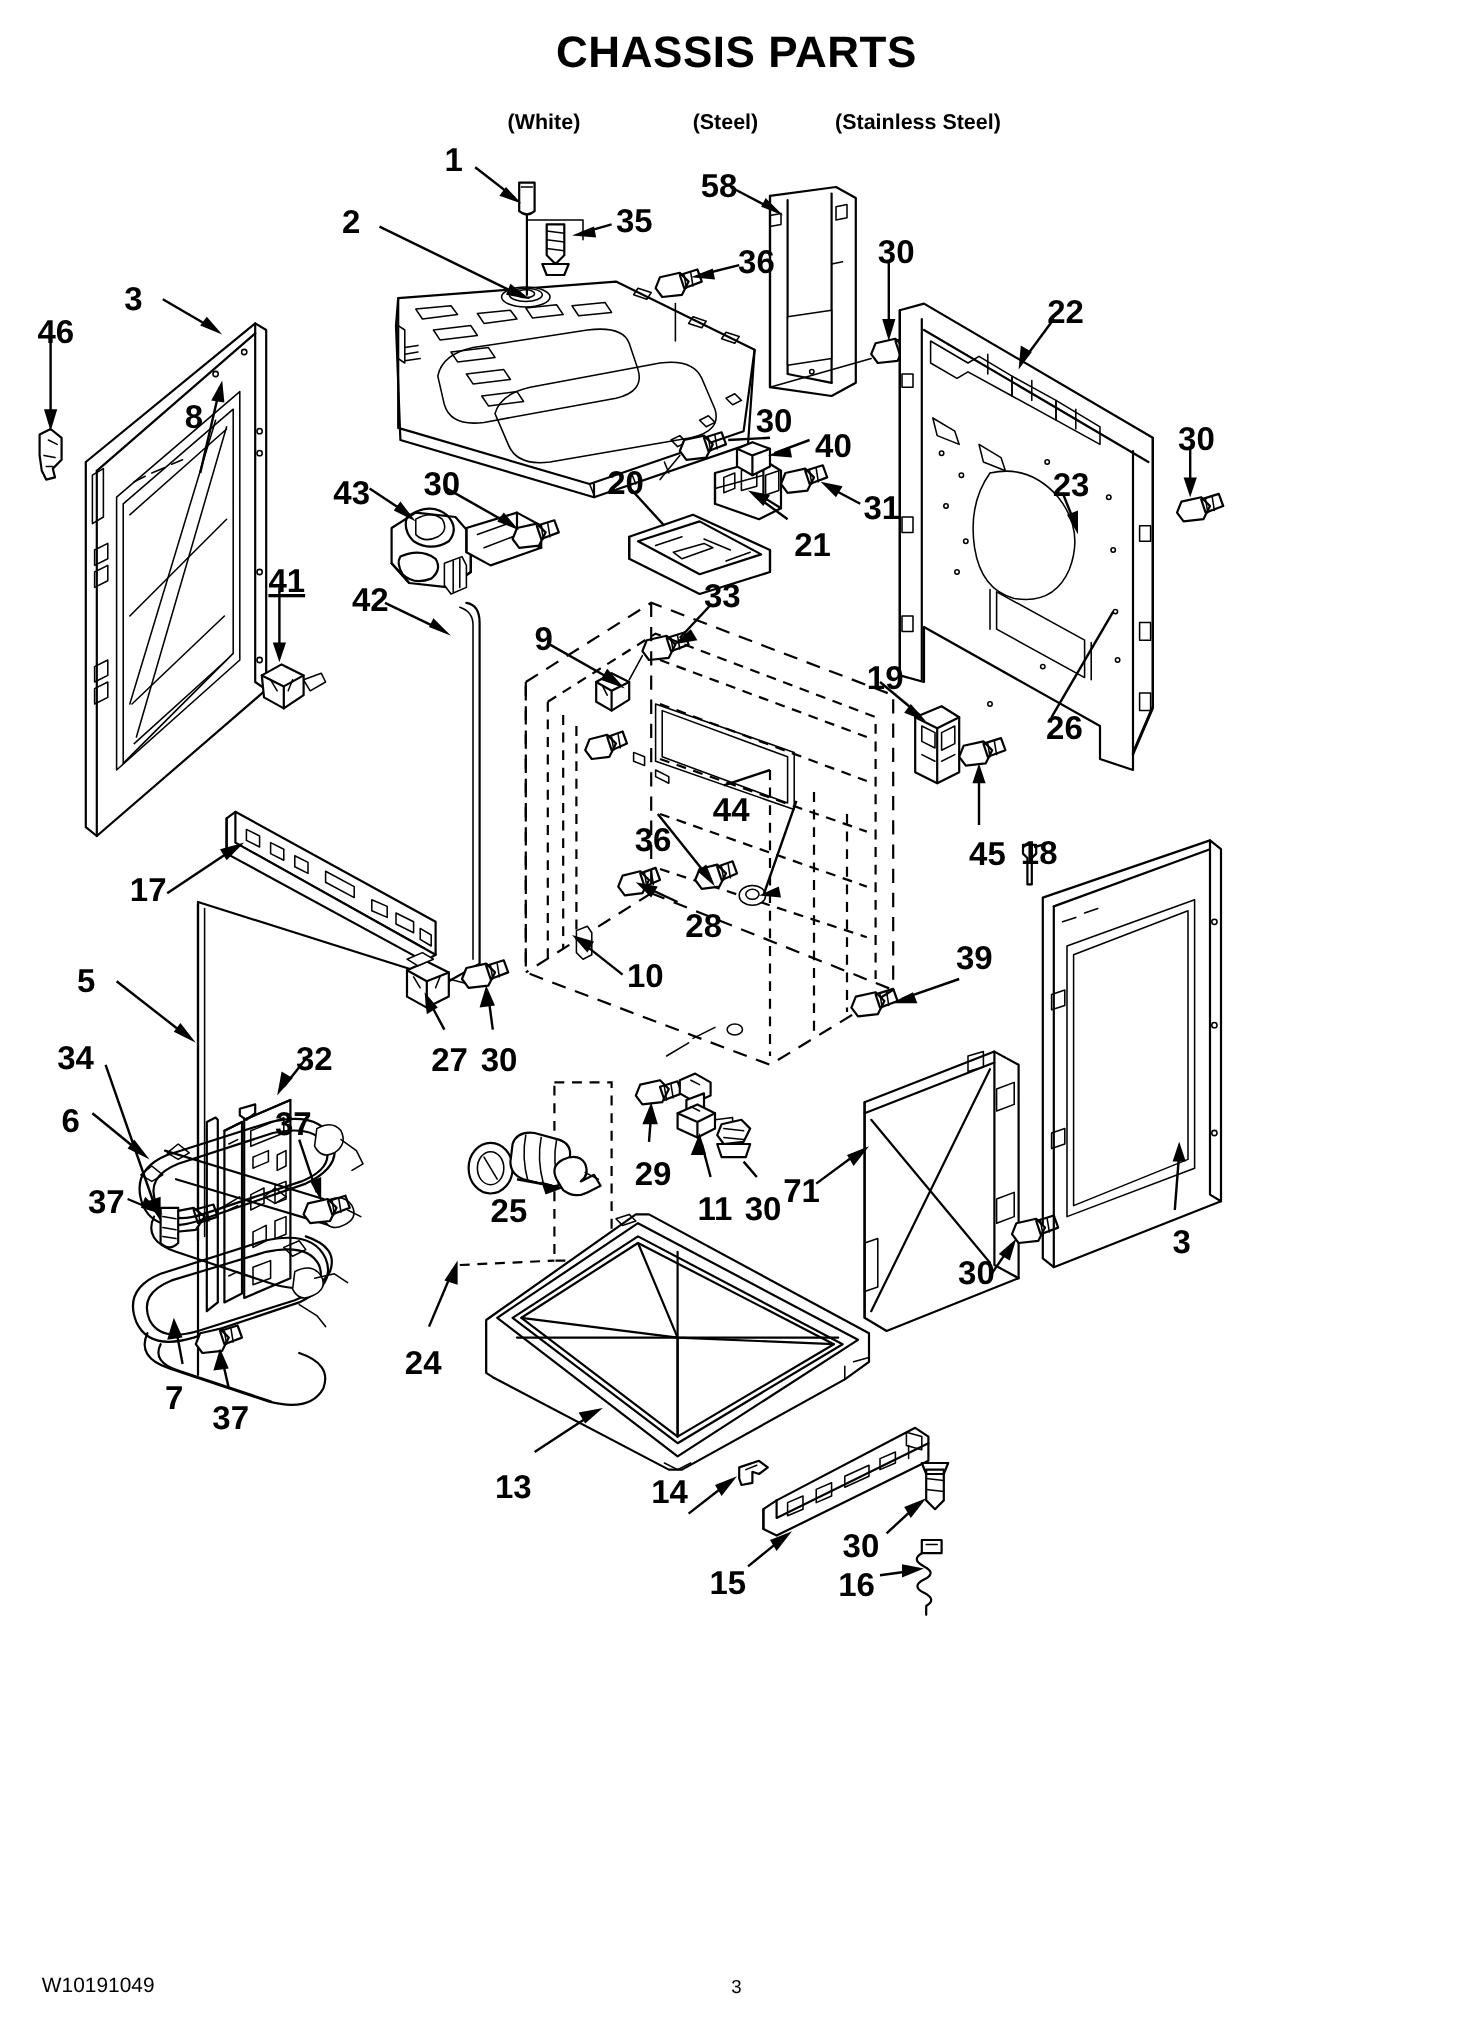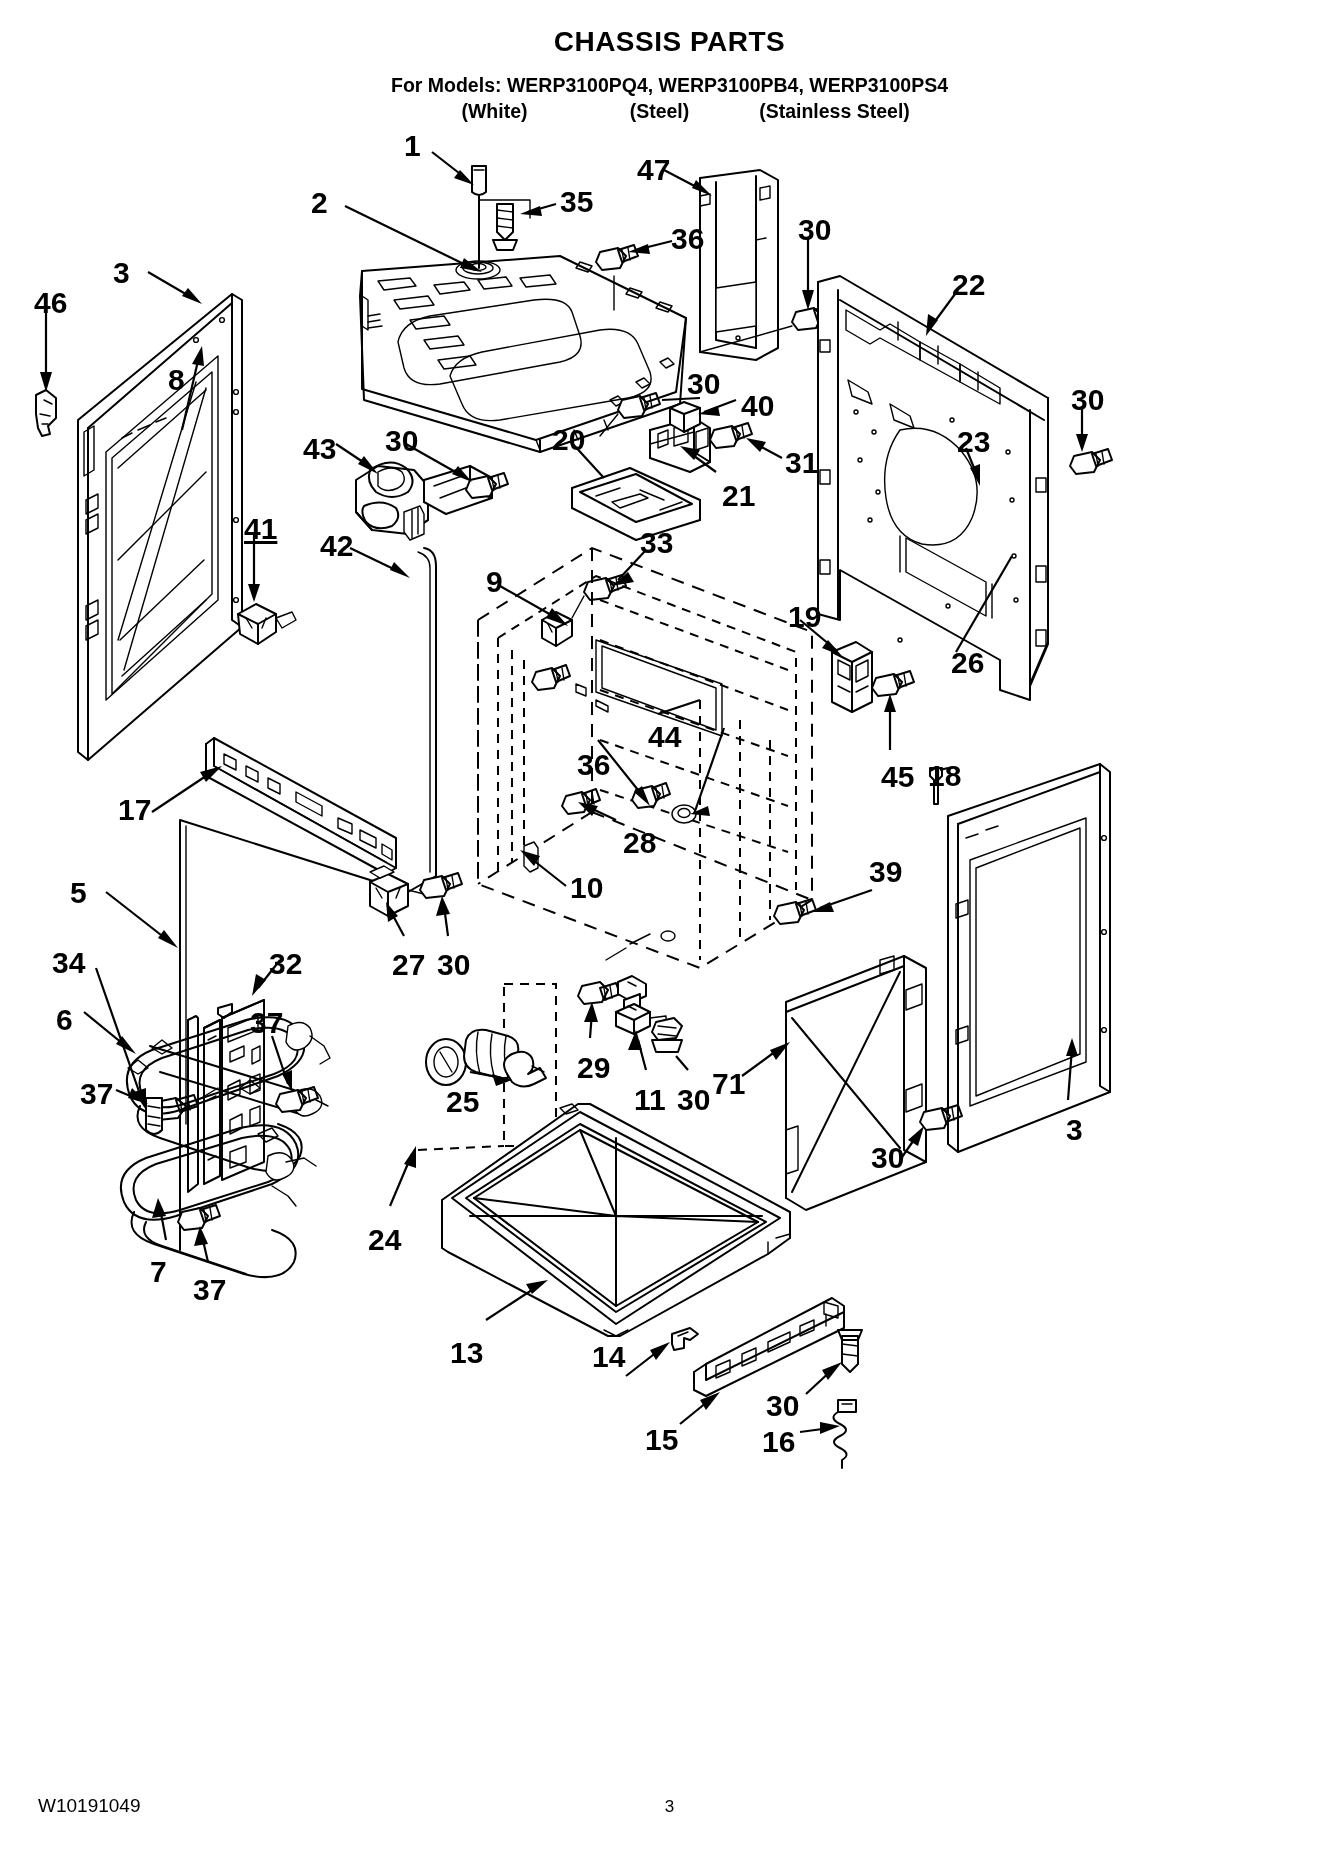--- a/index.html
+++ b/index.html
@@ -2,21 +2,21 @@
 <html><head>
 <meta charset="utf-8">
 <style>
   html,body{margin:0;padding:0;background:#ffffff;}
   body{
     width:1339px;height:1849px;position:relative;overflow:hidden;
     font-family:"Liberation Sans", sans-serif;color:#000;
   }
   #sheet{position:absolute;inset:0;}
   .hdr{position:absolute;left:0;right:0;text-align:center;}
-  #title{top:26px;font-size:28px;font-weight:bold;letter-spacing:.5px;}
+  #title{top:26px;font-size:40px;font-weight:bold;letter-spacing:.5px;}
   #models{top:74px;font-size:19.5px;font-weight:bold;}
   #colorrow{top:100px;font-size:19.5px;font-weight:bold;
     display:flex;justify-content:center;gap:0;}
   #colorrow span{display:inline-block;font-weight:bold;}
   .c1{width:170px;text-align:center;}
   .c2{width:160px;text-align:center;}
   .c3{width:190px;text-align:center;}
   #footer-left{position:absolute;left:38px;top:1795px;font-size:19px;}
   #footer-page{position:absolute;left:0;right:0;top:1797px;text-align:center;font-size:17px;}
   svg#art{position:absolute;left:0;top:0;width:1339px;height:1849px;}
@@ -29,21 +29,20 @@
   svg#art .leader{fill:none;stroke:#000;stroke-width:2.2;}
   .num{position:absolute;font-size:30px;font-weight:bold;line-height:1;
        font-family:"Liberation Sans", sans-serif;}
 </style>
 </head>
 <body>
 
 <div id="sheet">
 
   <div class="hdr" id="title">CHASSIS PARTS</div>
-  <div class="hdr" id="models">For Models: WERP3100PQ4, WERP3100PB4, WERP3100PS4</div>
   <div class="hdr" id="colorrow">
     <span class="c1">(White)</span>
     <span class="c2">(Steel)</span>
     <span class="c3">(Stainless Steel)</span>
   </div>
 
   <svg id="art" viewBox="0 0 1339 1849">
 
     <g>
       <path class="fillw" d="M36 395 L46 390 L56 398 L56 418 L48 426 L50 434 L42 436 L38 428 L36 414 Z"></path>
@@ -665,21 +664,21 @@
     <path d="M840 1426 L820 1422 L820 1434 Z" fill="#000"></path>
 
   </svg>
 
   <div id="callout-layer">
       <div class="num" style="left: 404px; top: 131px;">1</div>
       <div class="num" style="left: 311px; top: 188px;">2</div>
       <div class="num" style="left: 113px; top: 258px;">3</div>
       <div class="num" style="left: 34px; top: 288px;">46</div>
       <div class="num" style="left: 560px; top: 187px;">35</div>
-      <div class="num" style="left: 637px; top: 155px;">47</div>
+      <div class="num" style="left: 637px; top: 155px;">58</div>
       <div class="num" style="left: 671px; top: 224px;">36</div>
       <div class="num" style="left: 798px; top: 215px;">30</div>
       <div class="num" style="left: 952px; top: 270px;">22</div>
       <div class="num" style="left: 1071px; top: 385px;">30</div>
       <div class="num" style="left: 957px; top: 427px; text-align: center;">23</div>
       <div class="num" style="left: 687px; top: 369px;">30</div>
       <div class="num" style="left: 741px; top: 391px;">40</div>
       <div class="num" style="left: 552px; top: 425px;">20</div>
       <div class="num" style="left: 785px; top: 448px;">31</div>
       <div class="num" style="left: 722px; top: 481px;">21</div>

